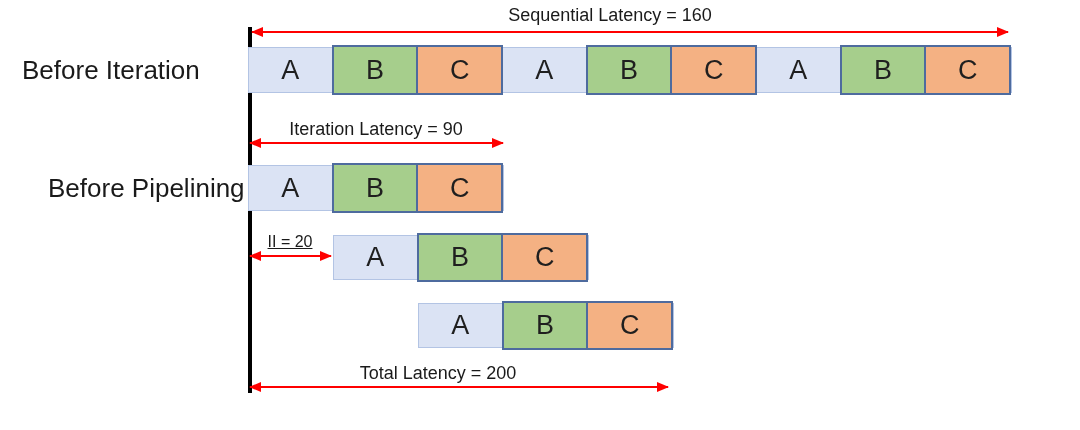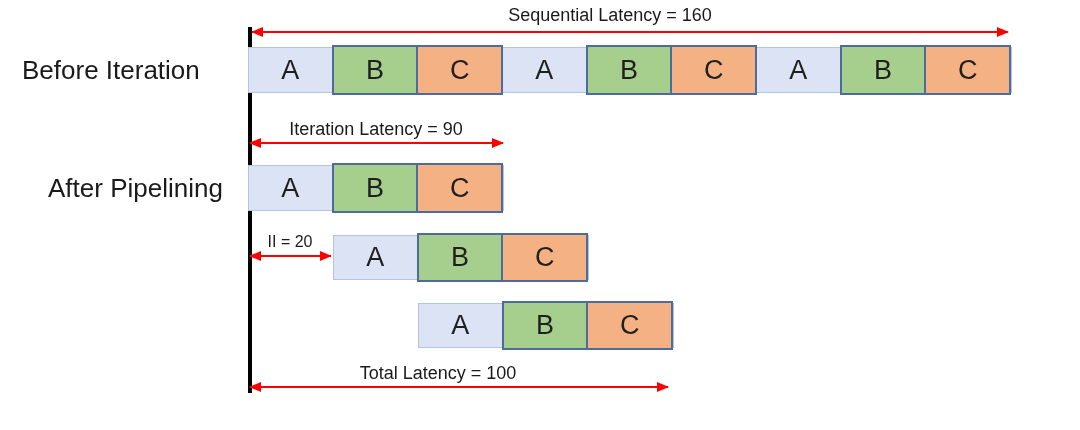--- a/index.html
+++ b/index.html
@@ -30,21 +30,21 @@
     white-space: nowrap;
   }
   .caption {
     position: absolute;
     transform: translateX(-50%);
     font-size: 18px;
     line-height: 21px;
     color: var(--text, #1a1a1a);
     white-space: nowrap;
   }
-  .caption-small { font-size: 16px; line-height: 19px; }
+  .caption-small { font-size: 16px; line-height: 19px; text-decoration: underline; }
   .h-arrow {
     position: absolute;
     height: 0;
     border-top: 2px solid var(--arrow, #ff0000);
   }
   .ah {
     position: absolute;
     width: 0; height: 0;
     border-top: 5px solid transparent;
     border-bottom: 5px solid transparent;
@@ -78,21 +78,21 @@
   .cell.c { background: var(--stage-c-fill, #f4b183); border-left-width: 1px; }
 </style>
 </head>
 <body>
 
 <div class="canvas">
 
   <div class="axis-line"></div>
 
   <div class="side-label" style="left:22px; top:55px;">Before Iteration</div>
-  <div class="side-label" style="left:48px; top:173px;">After Pipelining</div>
+  <div class="side-label" style="left:48px; top:173px;">Before Pipelining</div>
 
   <div class="caption" style="left:610px; top:5px;">Sequential Latency = 160</div>
   <div class="h-arrow" style="left:252px; top:31px; width:756px;">
     <span class="ah left"></span>
     <span class="ah right"></span>
   </div>
 
   <div class="row" style="left:248px; top:47px; width:764px; height:46px;">
       <div class="cell a">A</div>
       <div class="cell b">B</div>
@@ -128,19 +128,19 @@
       <div class="cell b">B</div>
       <div class="cell c">C</div>
     </div>
 
   <div class="row" style="left:418px; top:303px; width:256px; height:45px;">
       <div class="cell a">A</div>
       <div class="cell b">B</div>
       <div class="cell c">C</div>
     </div>
 
-  <div class="caption" style="left:438px; top:363px;">Total Latency = 100</div>
+  <div class="caption" style="left:438px; top:363px;">Total Latency = 200</div>
   <div class="h-arrow" style="left:250px; top:386px; width:418px;">
     <span class="ah left"></span>
     <span class="ah right"></span>
   </div>
 
 </div>
 
 </body></html>

